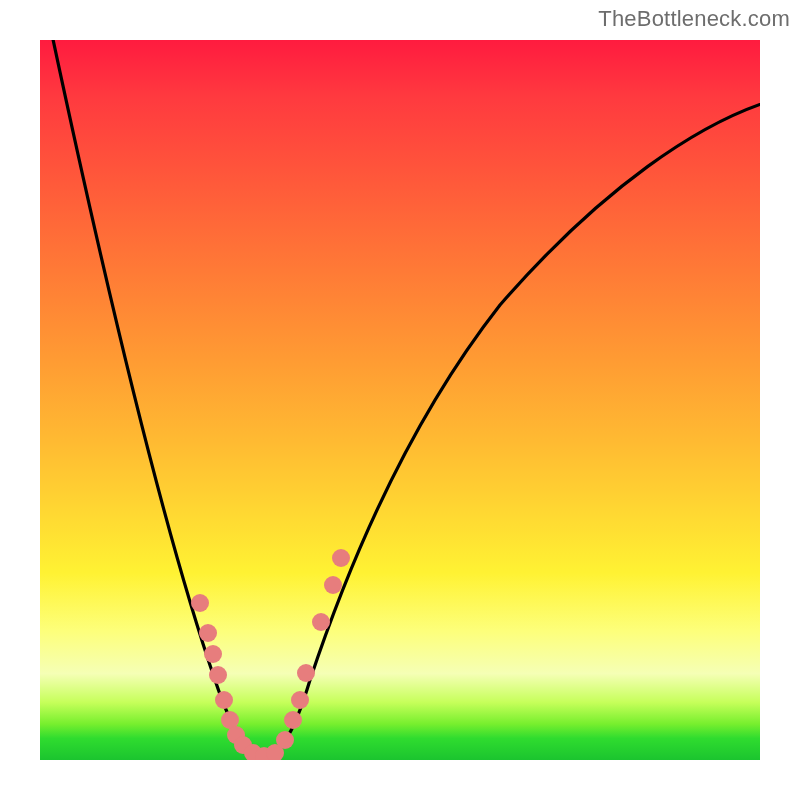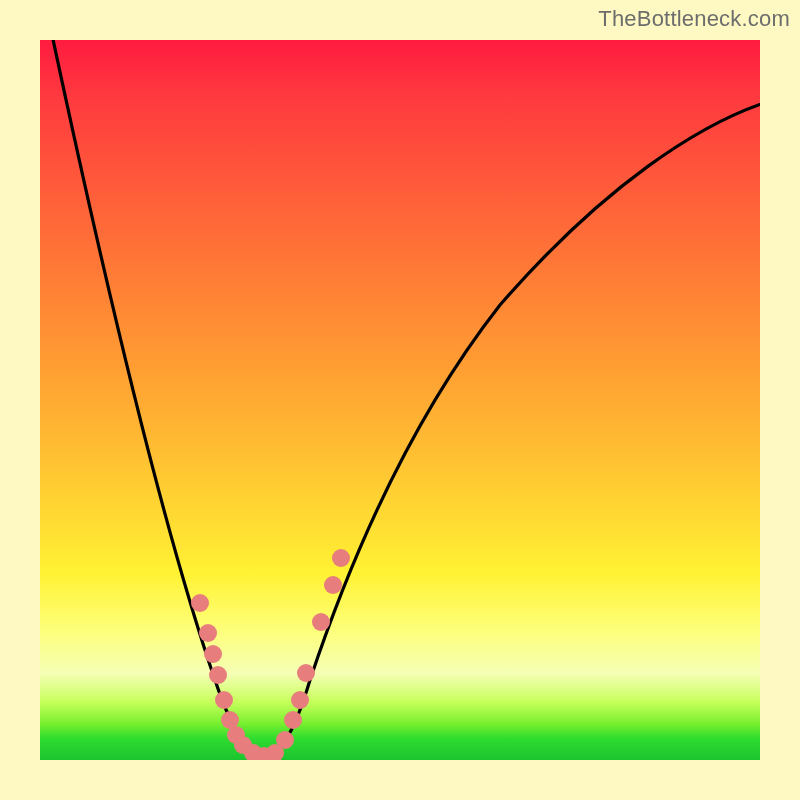--- a/index.html
+++ b/index.html
@@ -10,21 +10,21 @@
     overflow: hidden;
     background: #000;
     font-family: Arial, Helvetica, sans-serif;
   }
   .frame {
     position: absolute;
     top: 0;
     left: 0;
     width: 800px;
     height: 800px;
-    background: #fef9c3;
+    background: #ffffff;
   }
   .plot-area {
     position: absolute;
     top: 40px;
     left: 40px;
     width: 720px;
     height: 720px;
     overflow: hidden;
     
     background: linear-gradient(

